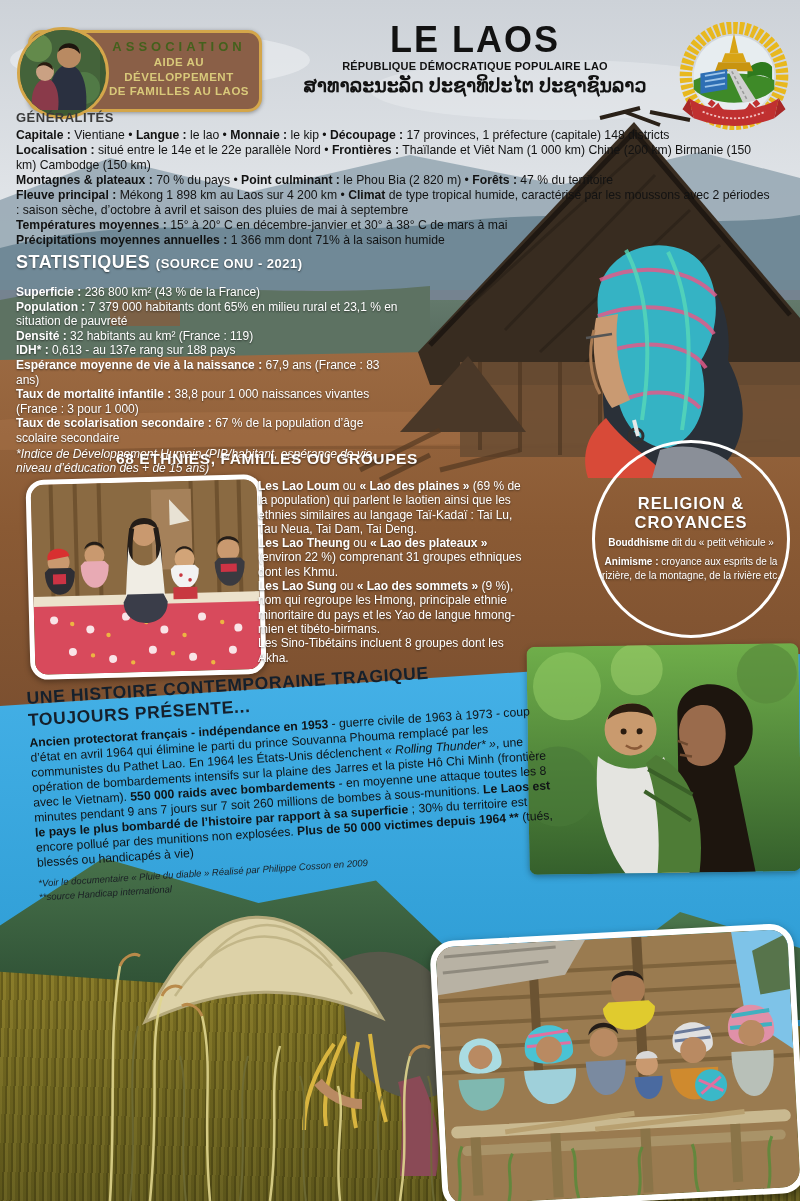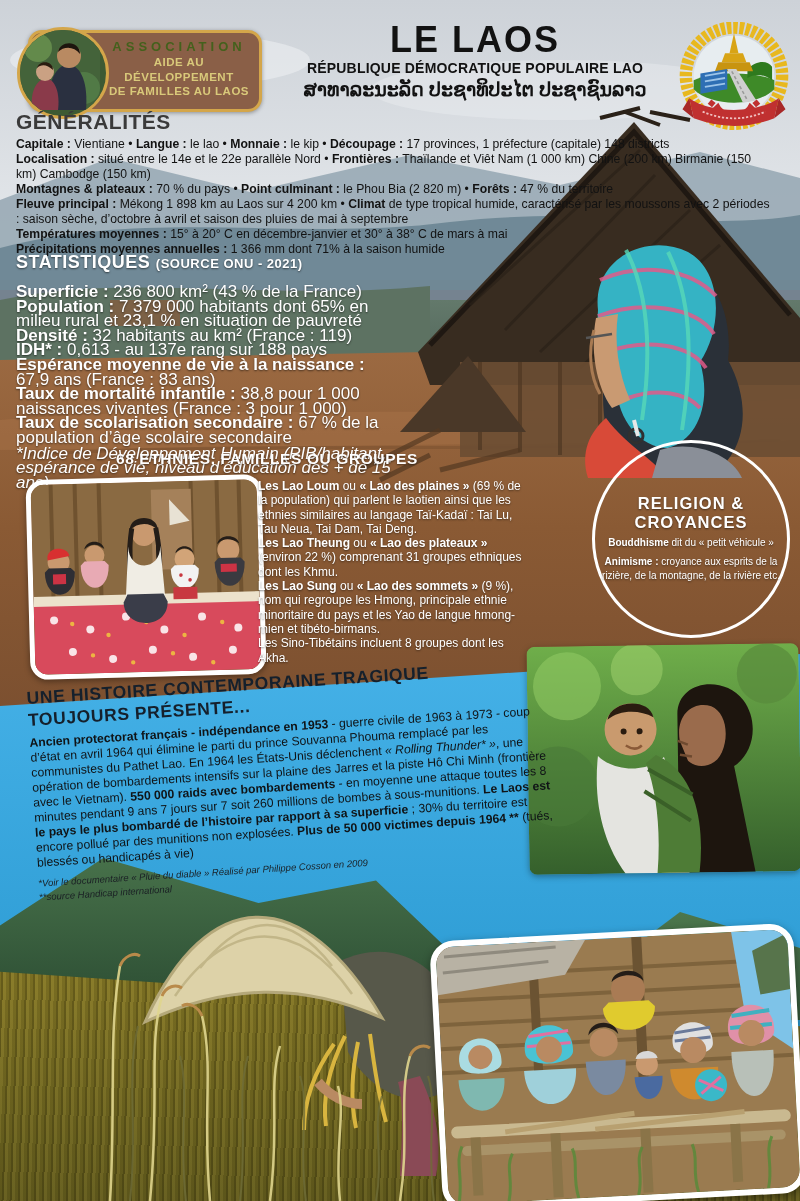--- a/index.html
+++ b/index.html
@@ -13,32 +13,32 @@
   
   .badge{left:28px;top:30px;width:228px;height:76px;background:#8a5f47;border:3px solid #d4a64a;
          border-radius:14px;box-shadow:0 1px 4px rgba(0,0,0,.35);}
   .badge-oval{left:-14px;top:-6px;width:86px;height:86px;border-radius:50%;border:3px solid #d4a64a;
               overflow:hidden;background:#3d5a33;}
   .badge-text{left:72px;top:6px;width:152px;text-align:center;line-height:1.25;}
   .badge-l1{color:#44611c;font-weight:bold;font-size:13px;letter-spacing:4px;}
   .badge-l2,.badge-l3{color:#d9c97a;font-weight:bold;font-size:11.5px;letter-spacing:.5px;}
   .titlebox{left:250px;top:22px;width:450px;text-align:center;color:#121212;}
   .title-main{font-size:36px;font-weight:bold;letter-spacing:2px;line-height:1.0;}
-  .title-sub{font-size:14px;font-weight:bold;letter-spacing:.2px;margin-top:2px;}
+  .title-sub{font-size:11px;font-weight:bold;letter-spacing:.2px;margin-top:2px;}
   .title-lao{font-size:19px;font-weight:bold;margin-top:2px;}
   .emblem{left:676px;top:22px;width:116px;height:112px;}
 
   
   .generalites{left:16px;top:110px;width:758px;}
-  .sec-head-dark{font-size:21px;font-weight:bold;color:#3a3a3a;letter-spacing:.5px;margin-bottom:3px;}
+  .sec-head-dark{font-size:13px;font-weight:bold;color:#3a3a3a;letter-spacing:.5px;margin-bottom:3px;}
   .bodytext{font-size:12.2px;line-height:15px;color:#121212;}
   .stats{left:16px;top:252px;width:382px;color:#fff;text-shadow:0 1px 2px rgba(0,0,0,.55);}
   .sec-head-white{font-size:18px;font-weight:bold;letter-spacing:.5px;margin-bottom:3px;}
   .src{font-size:13px;}
-  .stats .bodytext{color:#fff;line-height:14.6px;font-size:17px;margin-top:12px;}
+  .stats .bodytext{color:#fff;line-height:14.6px;font-size:12px;margin-top:12px;}
   .note{margin-top:1px;}
   .ethnies-head{left:116px;top:450px;width:420px;color:#fff;font-weight:bold;font-size:15.5px;
                 letter-spacing:.6px;text-shadow:0 1px 2px rgba(0,0,0,.5);}
   .ethnies-text{left:258px;top:479px;width:268px;color:#fff;font-size:12px;line-height:14.3px;
                 text-shadow:0 1px 2px rgba(0,0,0,.5);}
   .family-photo{left:28px;top:477px;width:226px;height:190px;border:5px solid #fff;border-radius:18px;
                 overflow:hidden;transform:rotate(-1.5deg);box-shadow:0 2px 6px rgba(0,0,0,.4);}
   .religion{left:592px;top:440px;width:198px;height:198px;border:3px solid #fff;border-radius:50%;
             color:#fff;text-align:center;text-shadow:0 1px 2px rgba(0,0,0,.5);
             display:flex;flex-direction:column;justify-content:center;padding:4px;box-sizing:border-box;}

